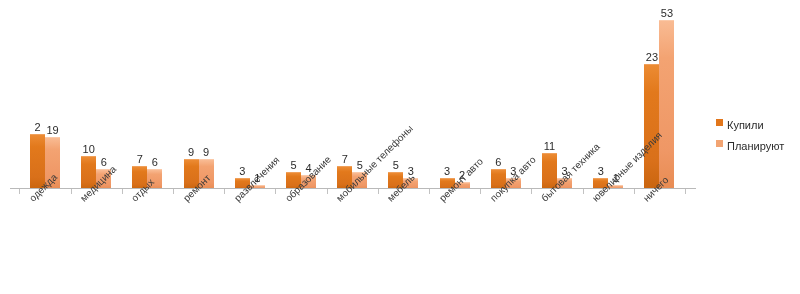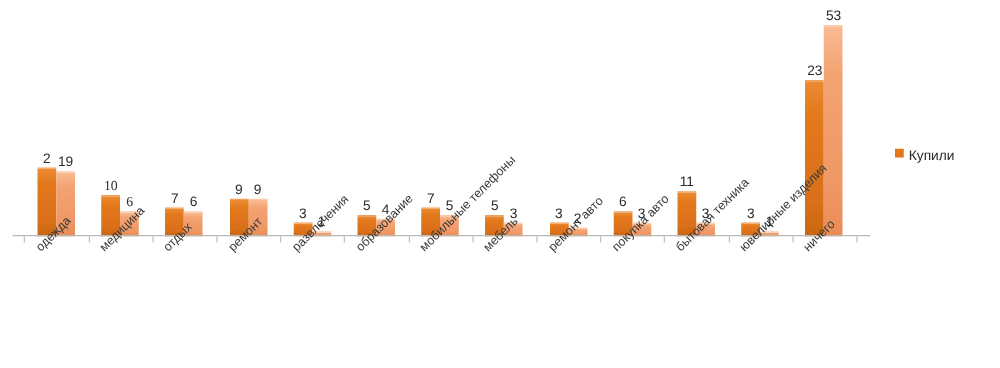--- a/index.html
+++ b/index.html
@@ -135,21 +135,21 @@
         <div class="group" style="left: 20px; width: 30px;">
           <div class="bars">
             <div class="bar s0" style="height: 54px;">
               <span class="bar-label">2</span>
             </div>
             <div class="bar s1" style="height: 51px;">
               <span class="bar-label">19</span>
             </div>
           </div>
         </div>
-        <div class="group" style="left: 71.2px; width: 30px; font-family: Liberation Serif, serif;">
+        <div class="group" style="left: 71.2px; width: 30px;">
           <div class="bars">
             <div class="bar s0" style="height: 32px;">
               <span class="bar-label">10</span>
             </div>
             <div class="bar s1" style="height: 19px;">
               <span class="bar-label">6</span>
             </div>
           </div>
         </div>
         <div class="group" style="left: 122.4px; width: 30px;">
@@ -296,15 +296,19 @@
       <div class="xlabel" style="left: 539px;">бытовая техника</div>
       <div class="xlabel" style="left: 590px;">ювелирные изделия</div>
       <div class="xlabel" style="left: 641px;">ничего</div>
     </div>
 
   <div class="legend">
     <div class="legend-item">
       <span class="legend-swatch s0"></span>
       <span class="legend-text">Купили</span>
     </div>
+    <div class="legend-item">
+      <span class="legend-swatch s1"></span>
+      <span class="legend-text">Планируют</span>
+    </div>
   </div>
 
 </div>
 
 </body></html>

